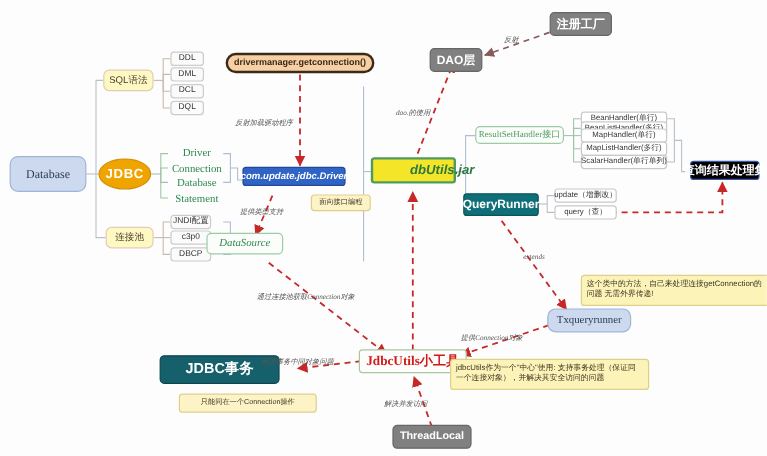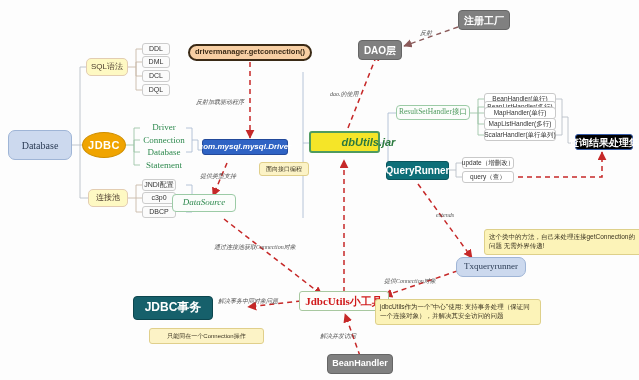--- a/index.html
+++ b/index.html
@@ -170,21 +170,21 @@
   <div class="node sk-greentext" style="left:140px;top:121px;width:48px;height:13px;">Driver</div>
   <div class="node sk-greentext" style="left:140px;top:134px;width:48px;height:13px;">Connection</div>
   <div class="node sk-greentext" style="left:140px;top:146px;width:48px;height:13px;">Database</div>
   <div class="node sk-greentext" style="left:140px;top:159px;width:48px;height:13px;">Statement</div>
 
   <div class="node sk-cream" style="left:88px;top:189px;width:40px;height:18px;">连接池</div>
   <div class="node sk-plain" style="left:142px;top:179px;width:34px;height:12px;">JNDI配置</div>
   <div class="node sk-plain" style="left:142px;top:192px;width:34px;height:12px;">c3p0</div>
   <div class="node sk-plain" style="left:142px;top:206px;width:34px;height:12px;">DBCP</div>
 
-  <div class="node sk-blue-solid" style="left:202px;top:139px;width:86px;height:16px;">com.mysql.mysql.Driver</div>
+  <div class="node sk-blue-solid" style="left:202px;top:139px;width:86px;height:16px;">com.update.jdbc.Driver</div>
   <div class="node sk-greenbox" style="left:172px;top:194px;width:64px;height:18px;">DataSource</div>
 
   <div class="node sk-orange-pill" style="left:188px;top:44px;width:124px;height:17px;">drivermanager.getconnection()</div>
 
   <div class="node sk-yellow-hl" style="left:309px;top:131px;width:71px;height:22px;">dbUtils.jar</div>
   <div class="node sk-teal" style="left:386px;top:161px;width:63px;height:19px;">QueryRunner</div>
   <div class="node sk-greenbox-s" style="left:396px;top:105px;width:74px;height:15px;">ResultSetHandler接口</div>
 
   <div class="node sk-white-sm" style="left:484px;top:93px;width:72px;height:12px;">BeanHandler(单行)</div>
   <div class="node sk-white-sm" style="left:484px;top:101px;width:72px;height:12px;">BeanListHandler(多行)</div>
@@ -196,22 +196,22 @@
   <div class="node sk-white-sm" style="left:462px;top:171px;width:52px;height:12px;">query（查）</div>
 
   <div class="node sk-blue-mid" style="left:575px;top:134px;width:58px;height:16px;">查询结果处理集</div>
 
   <div class="node sk-gray" style="left:358px;top:40px;width:44px;height:20px;">DAO层</div>
   <div class="node sk-gray" style="left:458px;top:10px;width:52px;height:20px;">注册工厂</div>
 
   <div class="node sk-blue-soft" style="left:456px;top:257px;width:70px;height:20px;font-size:9px;">Txqueryrunner</div>
 
   <div class="node sk-redtext" style="left:299px;top:291px;width:90px;height:20px;">JdbcUtils小工具</div>
-  <div class="node sk-teal-dark" style="left:133px;top:296px;width:80px;height:24px;">JDBC事务</div>
-  <div class="node sk-gray" style="left:327px;top:354px;width:66px;height:20px;font-size:9px;">BeanHandler</div>
+  <div class="node sk-teal-dark" style="left:133px;top:296px;width:100px;height:24px;">JDBC事务</div>
+  <div class="node sk-gray" style="left:327px;top:354px;width:66px;height:20px;font-size:9px;">ThreadLocal</div>
 
   <div class="node sk-note-sm" style="left:259px;top:162px;width:50px;height:14px;">面向接口编程</div>
   <div class="sk-note" style="position:absolute;left:484px;top:229px;width:148px;">这个类中的方法，自己来处理连接getConnection的问题 无需外界传递!</div>
   <div class="sk-note" style="position:absolute;left:375px;top:299px;width:156px;">jdbcUtils作为一个"中心"使用: 支持事务处理（保证同一个连接对象），并解决其安全访问的问题</div>
   <div class="node sk-note-sm" style="left:149px;top:328px;width:115px;height:16px;">只能同在一个Connection操作</div>
 
   <div class="edgelabel" style="left:196px;top:98px;">反射加载驱动程序</div>
   <div class="edgelabel" style="left:200px;top:172px;">提供类型支持</div>
   <div class="edgelabel" style="left:330px;top:90px;">dao.的使用</div>
   <div class="edgelabel" style="left:420px;top:29px;">反射</div>

